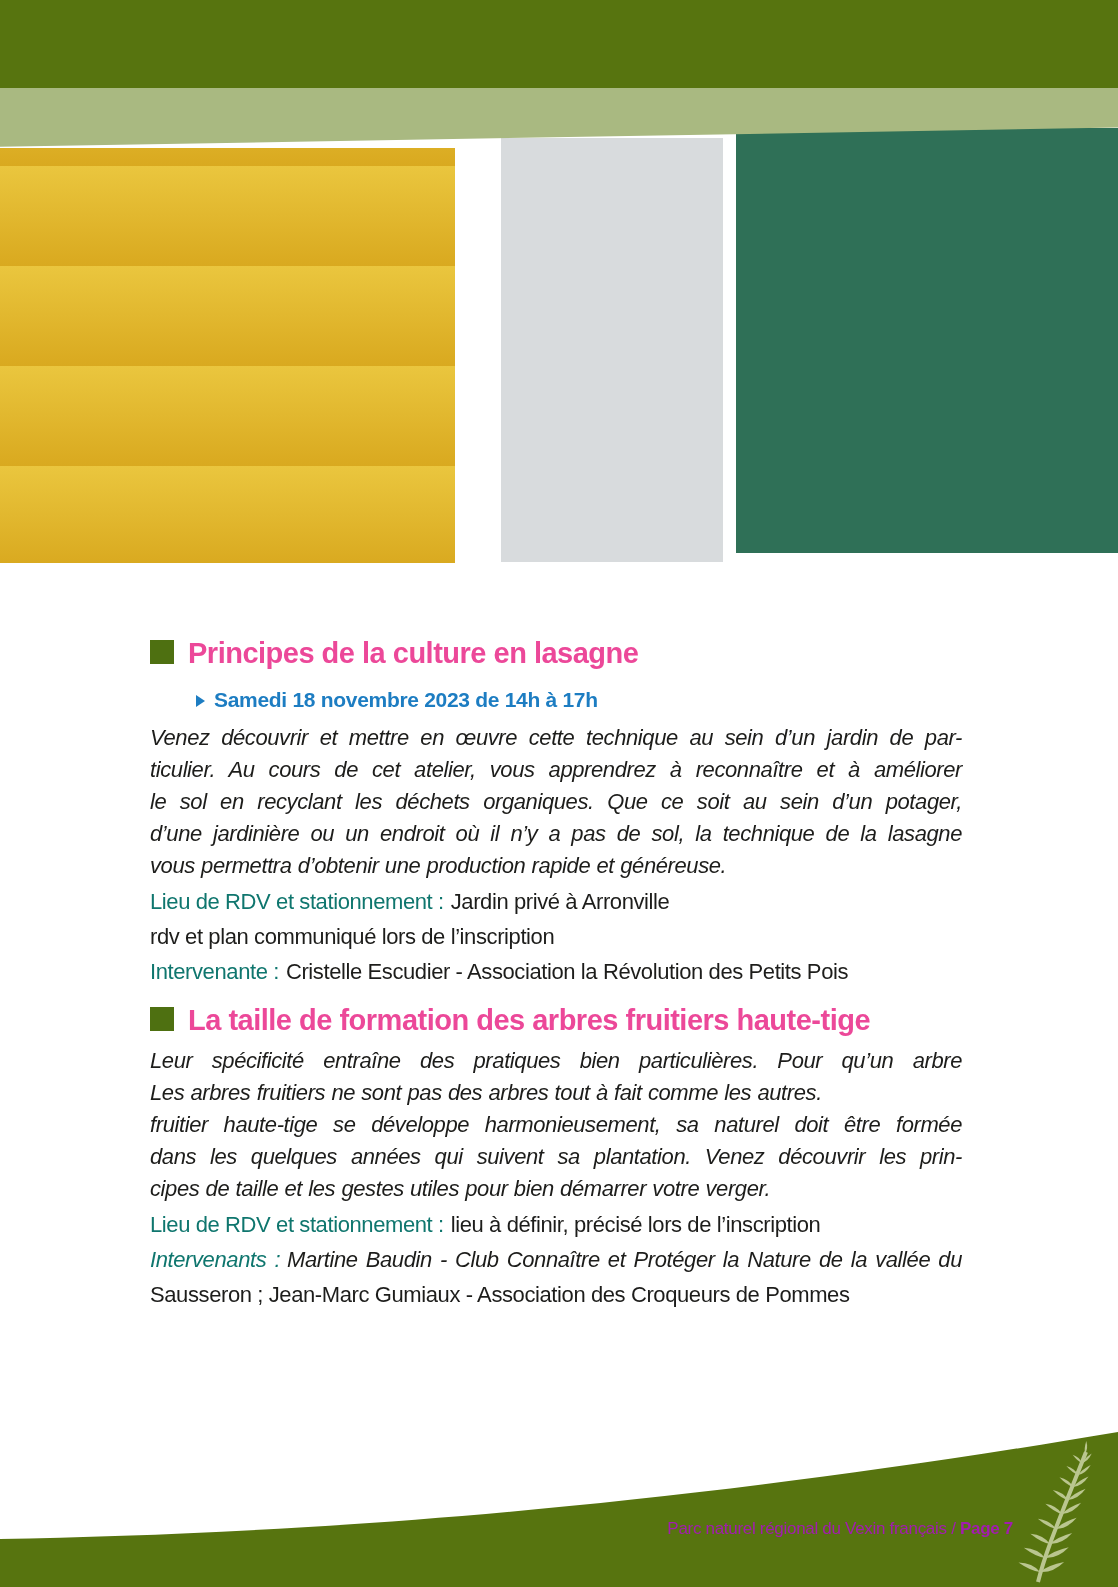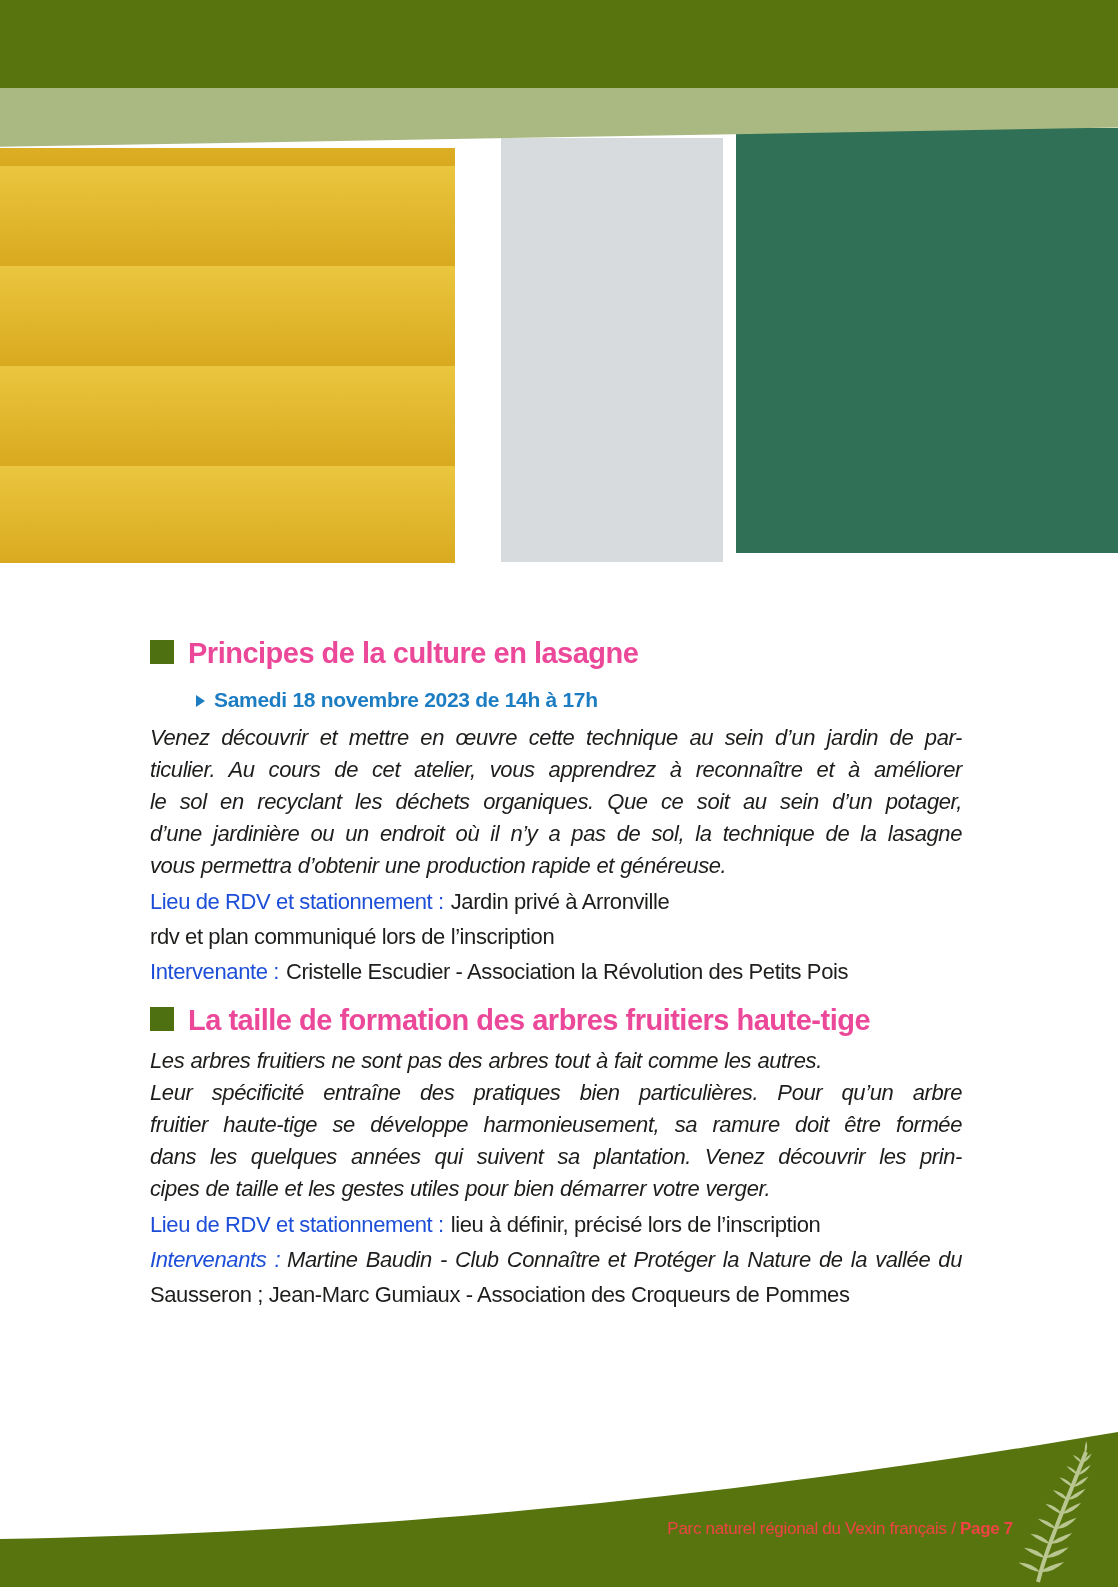--- a/index.html
+++ b/index.html
@@ -68,28 +68,28 @@
   .content{position:absolute;left:150px;top:636px;width:812px;z-index:4;}
   .sec-title{margin:0;font-size:29px;line-height:34px;font-weight:bold;color:#ec4899;letter-spacing:-0.5px;}
   .sec-title .sq{display:inline-block;width:24px;height:24px;background:#4e7011;margin-right:14px;transform:translateY(1px);}
   .date-line{margin:18px 0 0 6px;font-size:21px;line-height:24px;font-weight:bold;color:#1d7dc2;letter-spacing:-0.3px;padding-left:40px;}
   .tri{display:inline-block;width:0;height:0;border-left:9px solid #1d7dc2;border-top:6px solid transparent;
     border-bottom:6px solid transparent;margin-right:9px;}
   .body-par{margin-top:10px;font-style:italic;font-size:22px;line-height:32px;letter-spacing:-0.4px;word-spacing:0.5px;}
   .bl{min-height:32px;}
   .j{text-align:justify;text-align-last:justify;font-style:italic;}
   .info{margin-top:2px;font-size:22px;line-height:35px;letter-spacing:-0.4px;}
-  .il .lbl{color:#1d4ed8;margin-right:7px;}
+  .il .lbl{color:#0f766e;margin-right:7px;}
   .il .lbl:empty{display:none;margin:0;}
   .sec2{margin-top:14px;}
   .sec2 .date-line{margin-top:14px;}
   .sec2 .body-par{margin-top:8px;}
   
   .footer-svg{position:absolute;left:0;top:1380px;width:1118px;height:207px;z-index:2;}
-  .footer-credit{position:absolute;right:105px;top:1519px;z-index:5;color:#ef4444;font-size:17px;
+  .footer-credit{position:absolute;right:105px;top:1519px;z-index:5;color:#a21caf;font-size:17px;
     letter-spacing:-0.3px;white-space:nowrap;}
   .footer-credit b{font-weight:bold;}
 </style>
 </head>
 <body>
 
 <div class="band-dark"></div>
 <div class="band-sage"></div>
 
 <div class="photo photo-1" role="img" aria-label="Groupe de participants réunis dans un jardin ensoleillé"></div>
@@ -123,23 +123,23 @@
         <span class="lbl">Intervenante :</span><span>Cristelle Escudier - Association la Révolution des Petits Pois</span>
       </div>
     </div>
   </section>
 
   <section class="sec2">
     <h2 class="sec-title">
       <span class="sq"></span><span>La taille de formation des arbres fruitiers haute-tige</span>
     </h2>
     <div class="body-par">
+      <div class="bl j">Leur spécificité entraîne des pratiques bien particulières. Pour qu’un arbre</div>
       <div class="bl">Les arbres fruitiers ne sont pas des arbres tout à fait comme les autres.</div>
-      <div class="bl j">Leur spécificité entraîne des pratiques bien particulières. Pour qu’un arbre</div>
-      <div class="bl j">fruitier haute-tige se développe harmonieusement, sa ramure doit être formée</div>
+      <div class="bl j">fruitier haute-tige se développe harmonieusement, sa naturel doit être formée</div>
       <div class="bl j">dans les quelques années qui suivent sa plantation. Venez découvrir les prin-</div>
       <div class="bl">cipes de taille et les gestes utiles pour bien démarrer votre verger.</div>
     </div>
     <div class="info">
       <div class="il">
         <span class="lbl">Lieu de RDV et stationnement :</span><span>lieu à définir, précisé lors de l’inscription</span>
       </div>
       <div class="il j">
         <span class="lbl">Intervenants :</span><span>Martine Baudin - Club Connaître et Protéger la Nature de la vallée du</span>
       </div>

